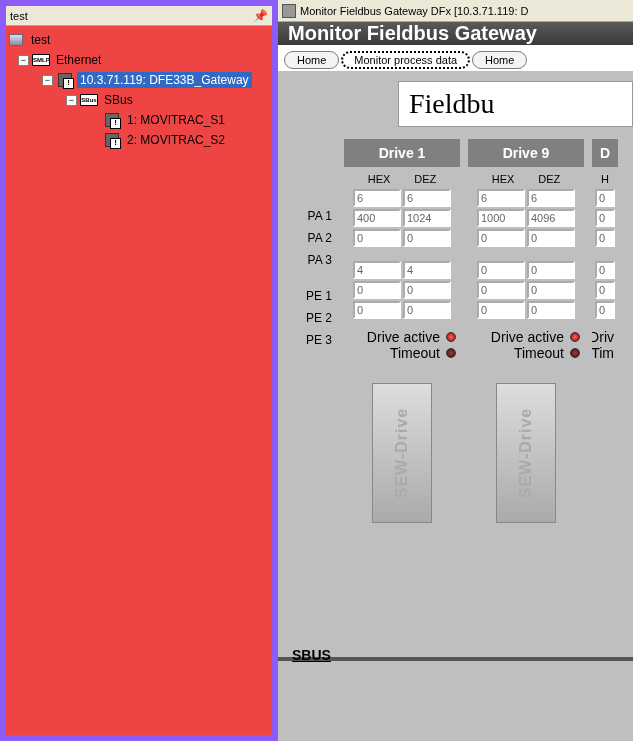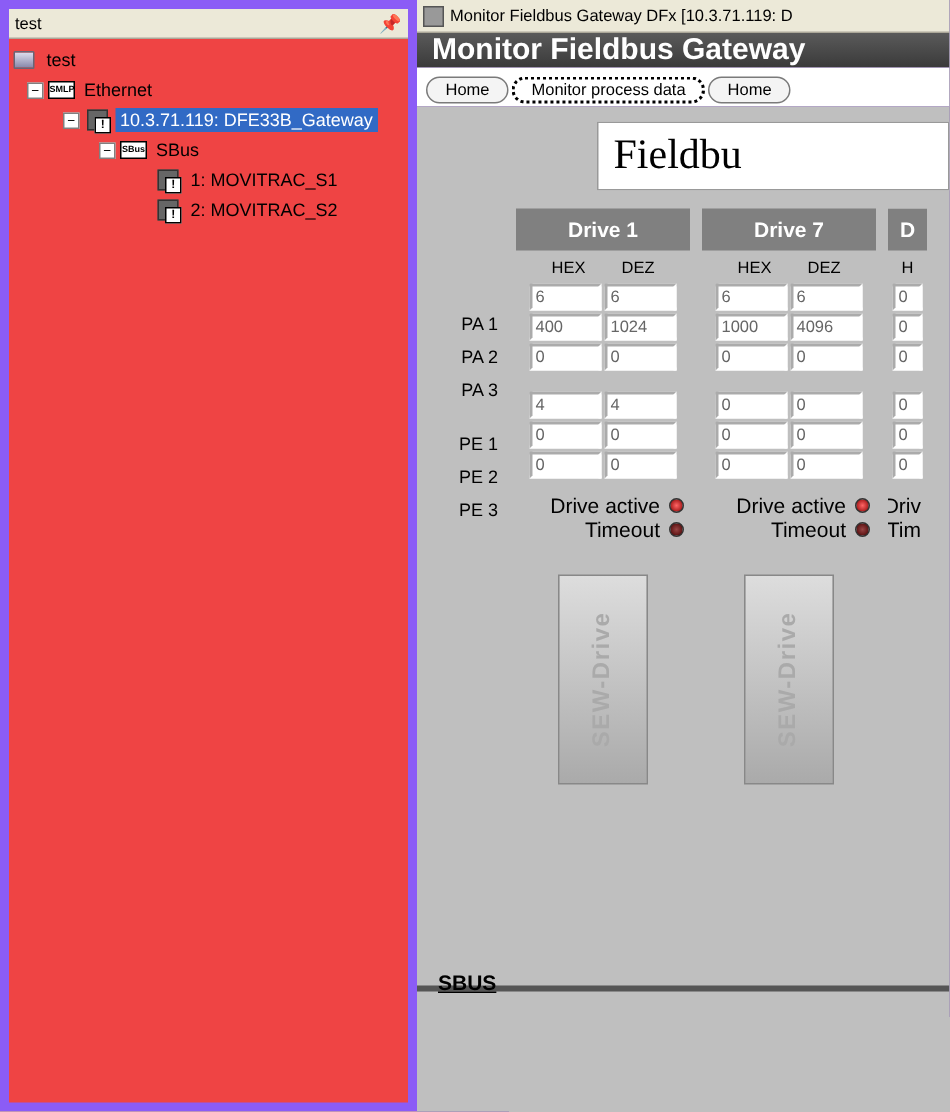--- a/index.html
+++ b/index.html
@@ -172,21 +172,21 @@
             </div>
         </div>
         <div class="drive-img">
           <div class="sew-box">
               <span class="sew-text">SEW-Drive</span>
             </div>
         </div>
       </div>
 
       <div class="drive">
-        <div class="drive-head">Drive 7</div>
+        <div class="drive-head">Drive 9</div>
         <div class="hexdez">
           <span>HEX</span>
           <span>DEZ</span>
         </div>
         <div class="val-row">
             <input value="6" style="">
             <input value="6" style="">
           </div>
         <div class="val-row">
             <input value="1000" style="">

